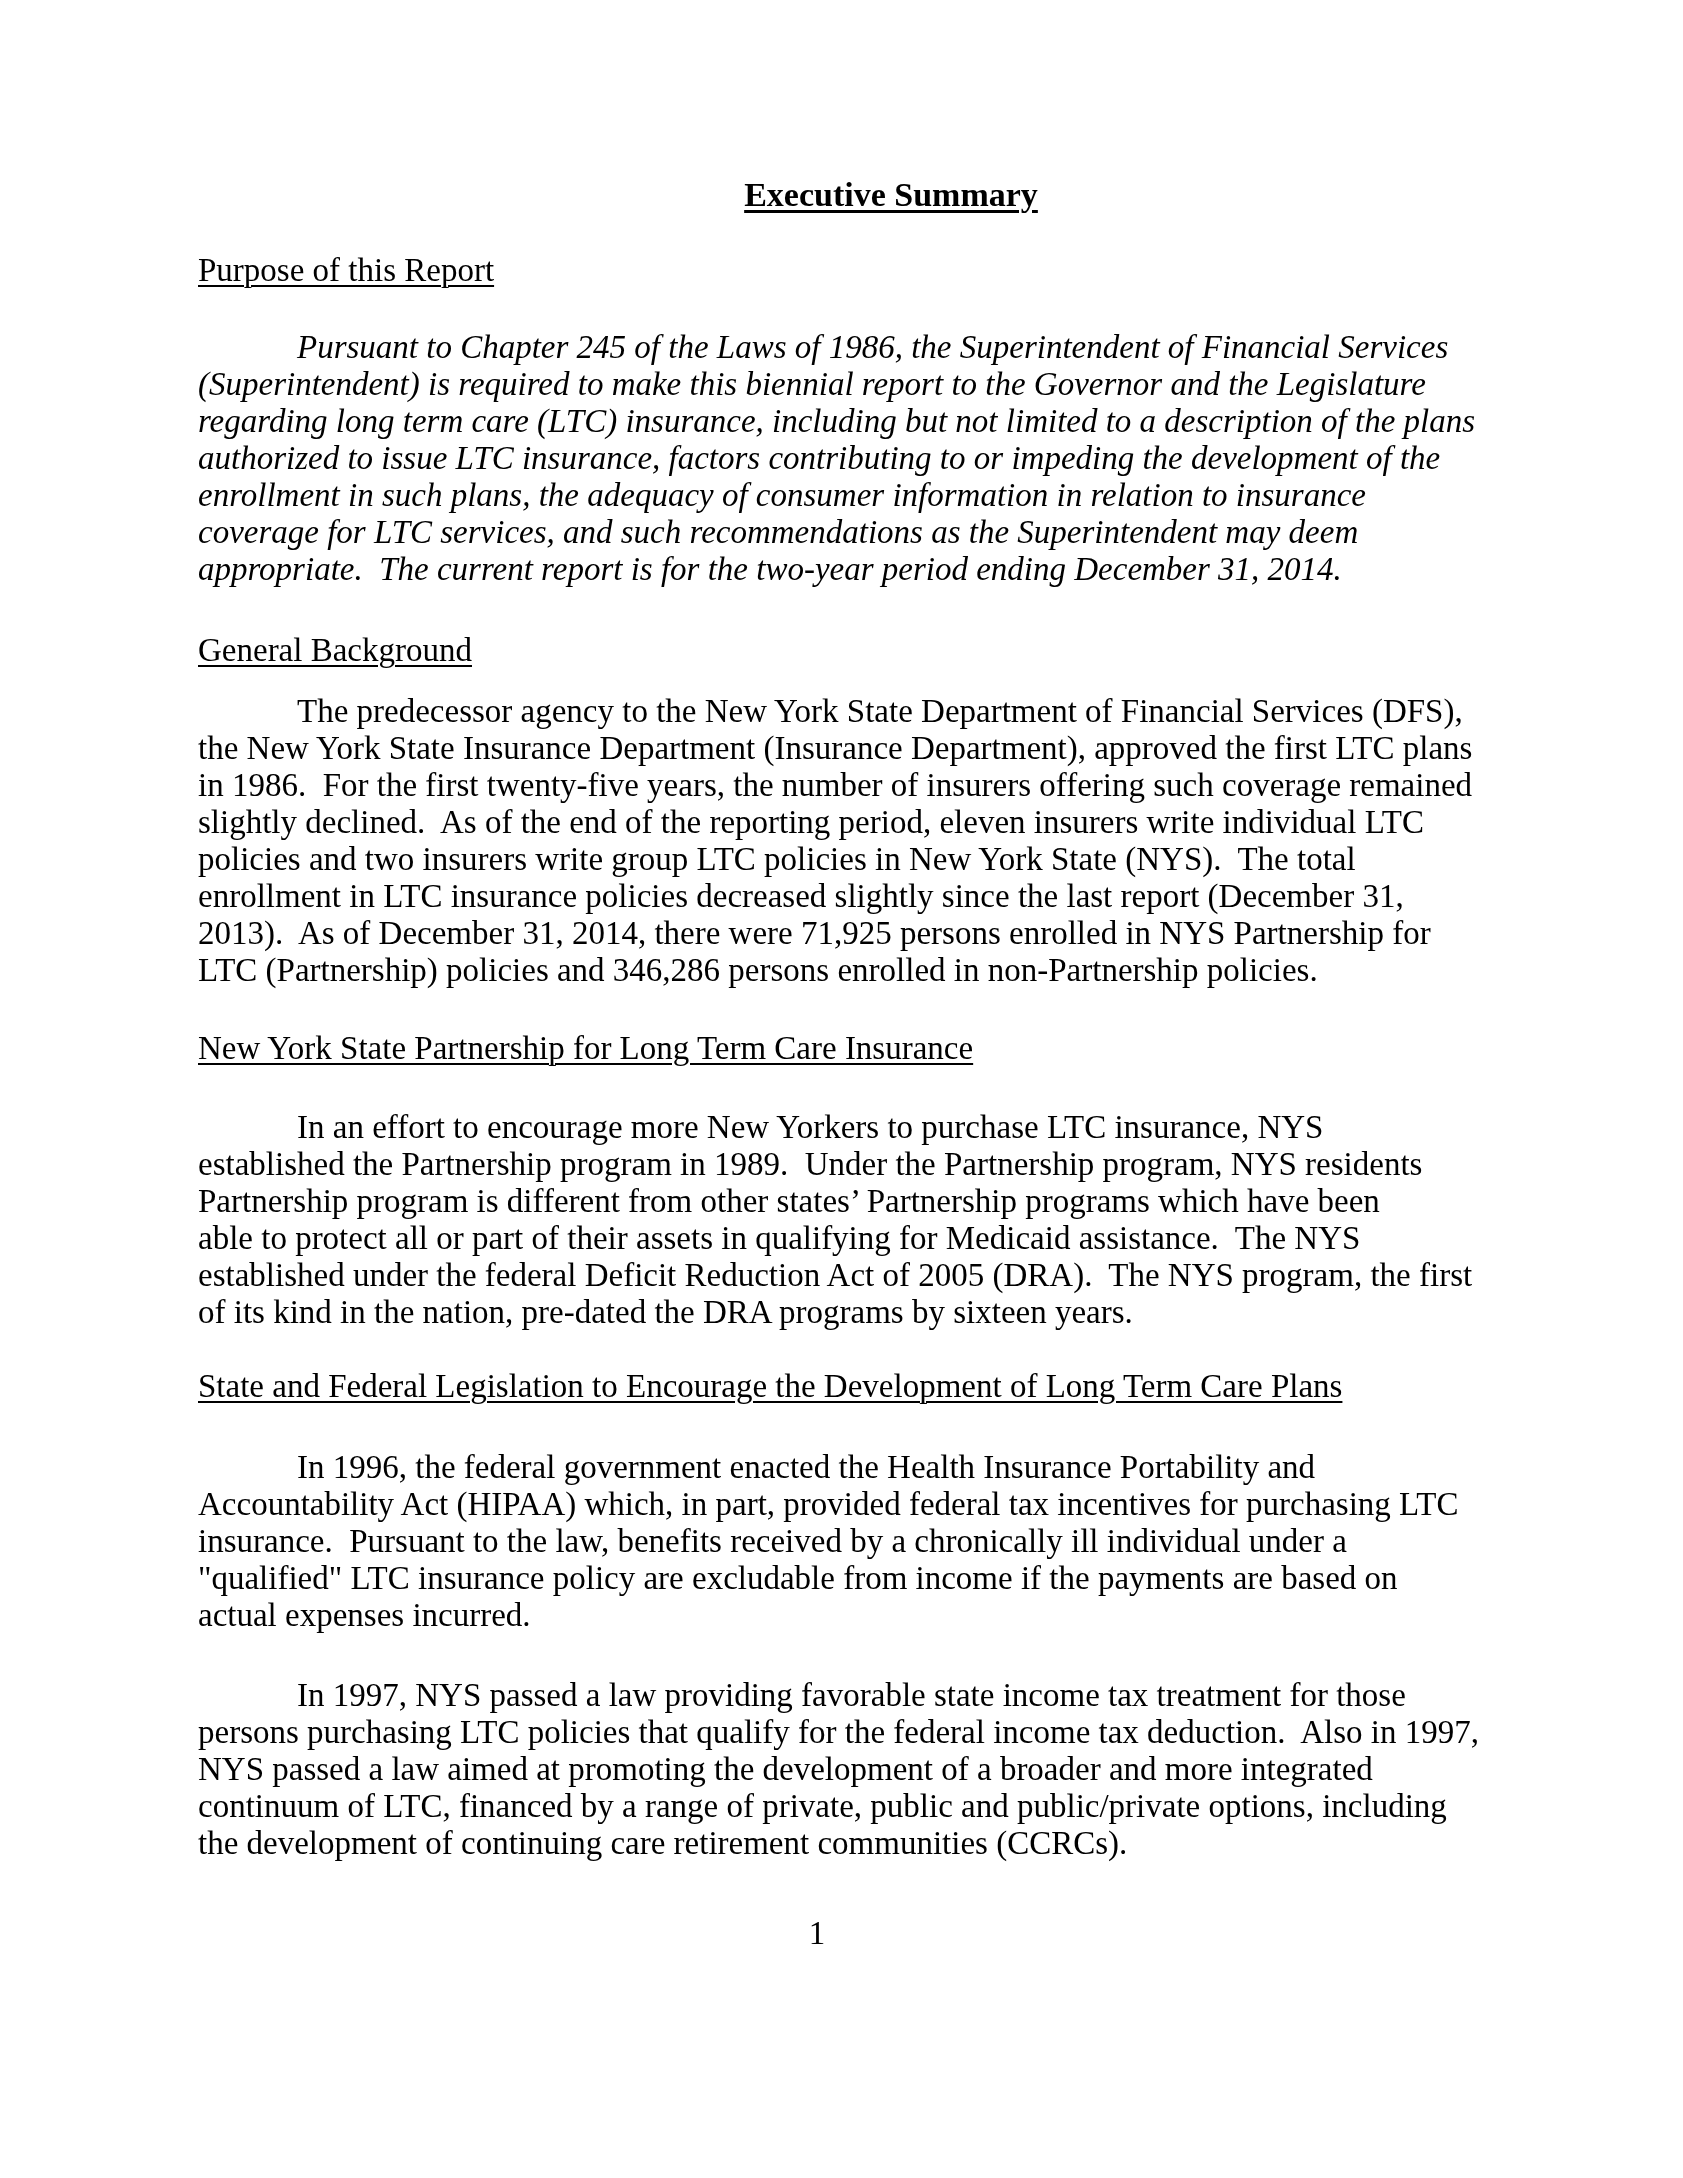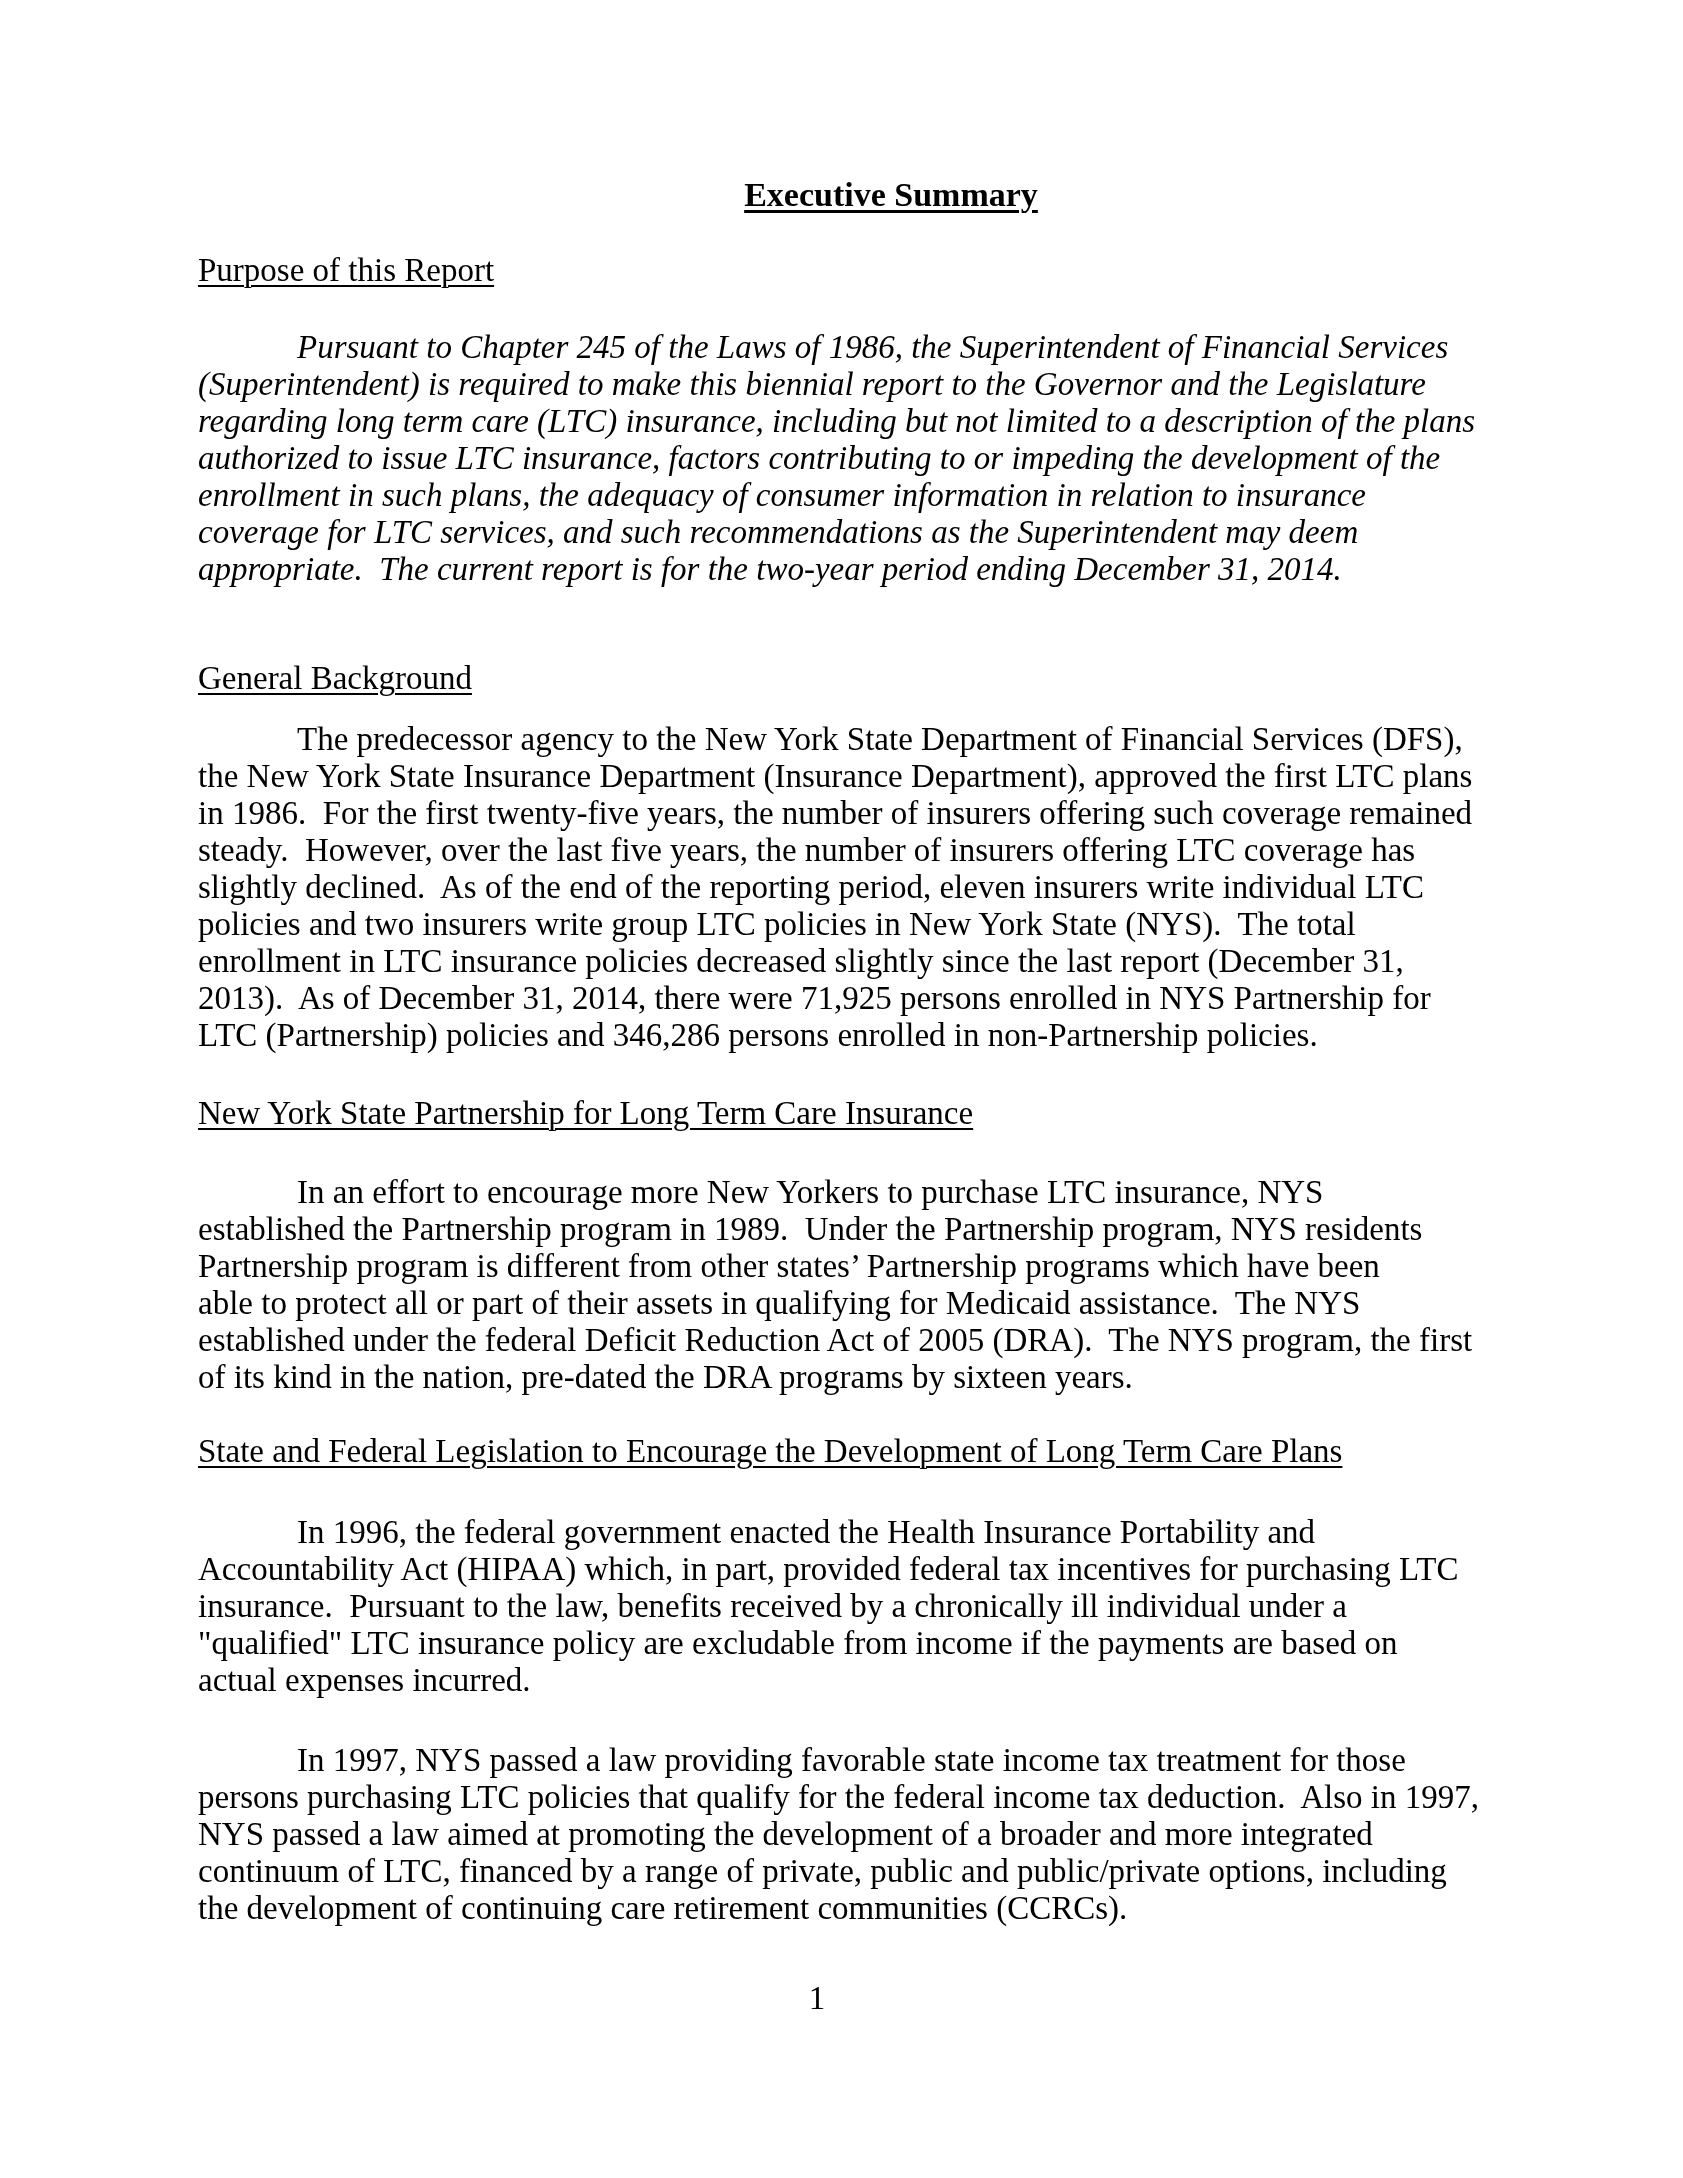--- a/index.html
+++ b/index.html
@@ -32,21 +32,21 @@
     text-decoration-thickness: 2px;
     text-underline-offset: 4px;
     white-space: pre;
   }
   .para { }
   .line { white-space: pre; }
   .line.first { padding-left: 99px; }
 
   .mt-h0 { margin-top: 39px; }
   .mt-p0 { margin-top: 40px; font-style: italic; }
-  .mt-h1 { margin-top: 72px; }
+  .mt-h1 { margin-top: 44px; }
   .mt-p1 { margin-top: 24px; }
   .mt-h2 { margin-top: 41px; }
   .mt-p2 { margin-top: 42px; }
   .mt-h3 { margin-top: 37px; }
   .mt-p3 { margin-top: 44px; }
   .mt-p4 { margin-top: 43px; }
 
   .page-number {
     margin-top: 53px;
     width: 1634px;
@@ -71,21 +71,20 @@
       <div class="line">enrollment in such plans, the adequacy of consumer information in relation to insurance</div>
       <div class="line">coverage for LTC services, and such recommendations as the Superintendent may deem</div>
       <div class="line">appropriate.  The current report is for the two-year period ending December 31, 2014.</div>
     </div>
 
     <div class="heading mt-h1">General Background</div>
     <div class="para mt-p1">
       <div class="line first">The predecessor agency to the New York State Department of Financial Services (DFS),</div>
       <div class="line">the New York State Insurance Department (Insurance Department), approved the first LTC plans</div>
       <div class="line">in 1986.  For the first twenty-five years, the number of insurers offering such coverage remained</div>
-      <div class="line">steady.  However, over the last five years, the number of insurers offering LTC coverage has</div>
       <div class="line">slightly declined.  As of the end of the reporting period, eleven insurers write individual LTC</div>
       <div class="line">policies and two insurers write group LTC policies in New York State (NYS).  The total</div>
       <div class="line">enrollment in LTC insurance policies decreased slightly since the last report (December 31,</div>
       <div class="line">2013).  As of December 31, 2014, there were 71,925 persons enrolled in NYS Partnership for</div>
       <div class="line">LTC (Partnership) policies and 346,286 persons enrolled in non-Partnership policies.</div>
     </div>
 
     <div class="heading mt-h2">New York State Partnership for Long Term Care Insurance</div>
     <div class="para mt-p2">
       <div class="line first">In an effort to encourage more New Yorkers to purchase LTC insurance, NYS</div>

